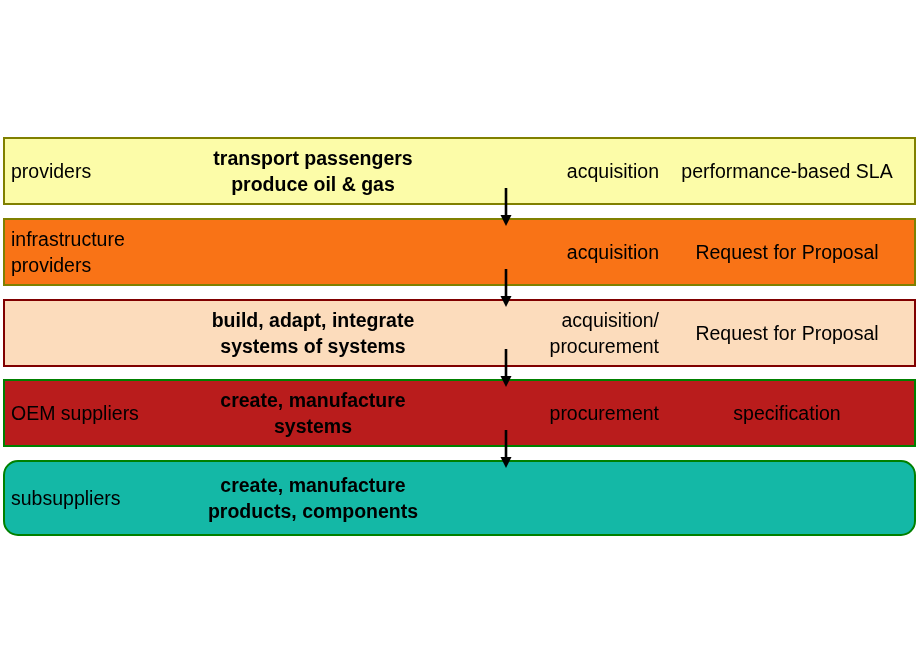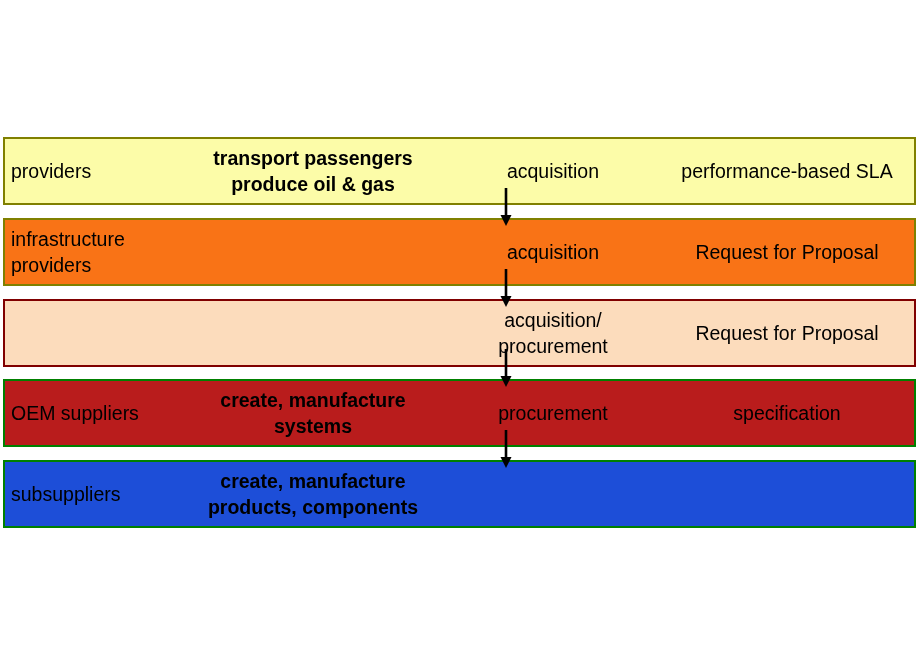--- a/index.html
+++ b/index.html
@@ -33,21 +33,21 @@
     display: flex;
     flex-direction: column;
     justify-content: center;
     color: #000000;
     font-size: 19.5px;
     line-height: 1.35;
     white-space: pre-line;
   }
   .cell-actor   { left: 6px;   width: 170px; text-align: left; }
   .cell-task    { left: 176px; width: 264px; text-align: center; font-weight: bold; }
-  .cell-process { left: 442px; width: 212px; text-align: center; }
+  .cell-process { left: 442px; width: 212px; text-align: right; }
   .cell-doc     { left: 654px; width: 256px; text-align: left; align-items: center; }
 
   .arrow {
     position: absolute;
     left: 498px;
     width: 16px;
     z-index: 5;
   }
   .arrow svg { display: block; overflow: visible; }
 </style>
@@ -65,34 +65,36 @@
   </div>
 
   <div class="row" style="top: 218px; height: 68px; background: #f97316; border-color: rgb(128, 128, 0);">
     <div class="cell cell-actor">infrastructure
 providers</div>
     <div class="cell cell-process">acquisition</div>
     <div class="cell cell-doc">Request for Proposal</div>
   </div>
 
   <div class="row" style="top: 299px; height: 68px; background: rgb(252, 220, 188); border-color: rgb(128, 0, 0);">
+    <div class="cell cell-task">build, adapt, integrate
+systems of systems</div>
     <div class="cell cell-process">acquisition/
 procurement</div>
     <div class="cell cell-doc">Request for Proposal</div>
   </div>
 
   <div class="row" style="top: 379px; height: 68px; background: #b91c1c; border-color: rgb(0, 128, 0);">
     <div class="cell cell-actor">OEM suppliers</div>
     <div class="cell cell-task">create, manufacture
 systems</div>
     <div class="cell cell-process">procurement</div>
     <div class="cell cell-doc">specification</div>
   </div>
 
-  <div class="row" style="top: 460px; height: 68px; background: #1d4ed8; border-color: rgb(0, 128, 0);">
+  <div class="row" style="top: 460px; height: 76px; background: #14b8a6; border-color: rgb(0, 128, 0); border-radius: 15px;">
     <div class="cell cell-actor">subsuppliers</div>
     <div class="cell cell-task">create, manufacture
 products, components</div>
     <div class="cell cell-process"></div>
     <div class="cell cell-doc"></div>
   </div>
 
   <div id="arrow-layer">
       <div class="arrow" style="top: 188px; height: 38px;">
         <svg width="16" height="38" viewBox="0 0 16 38">

